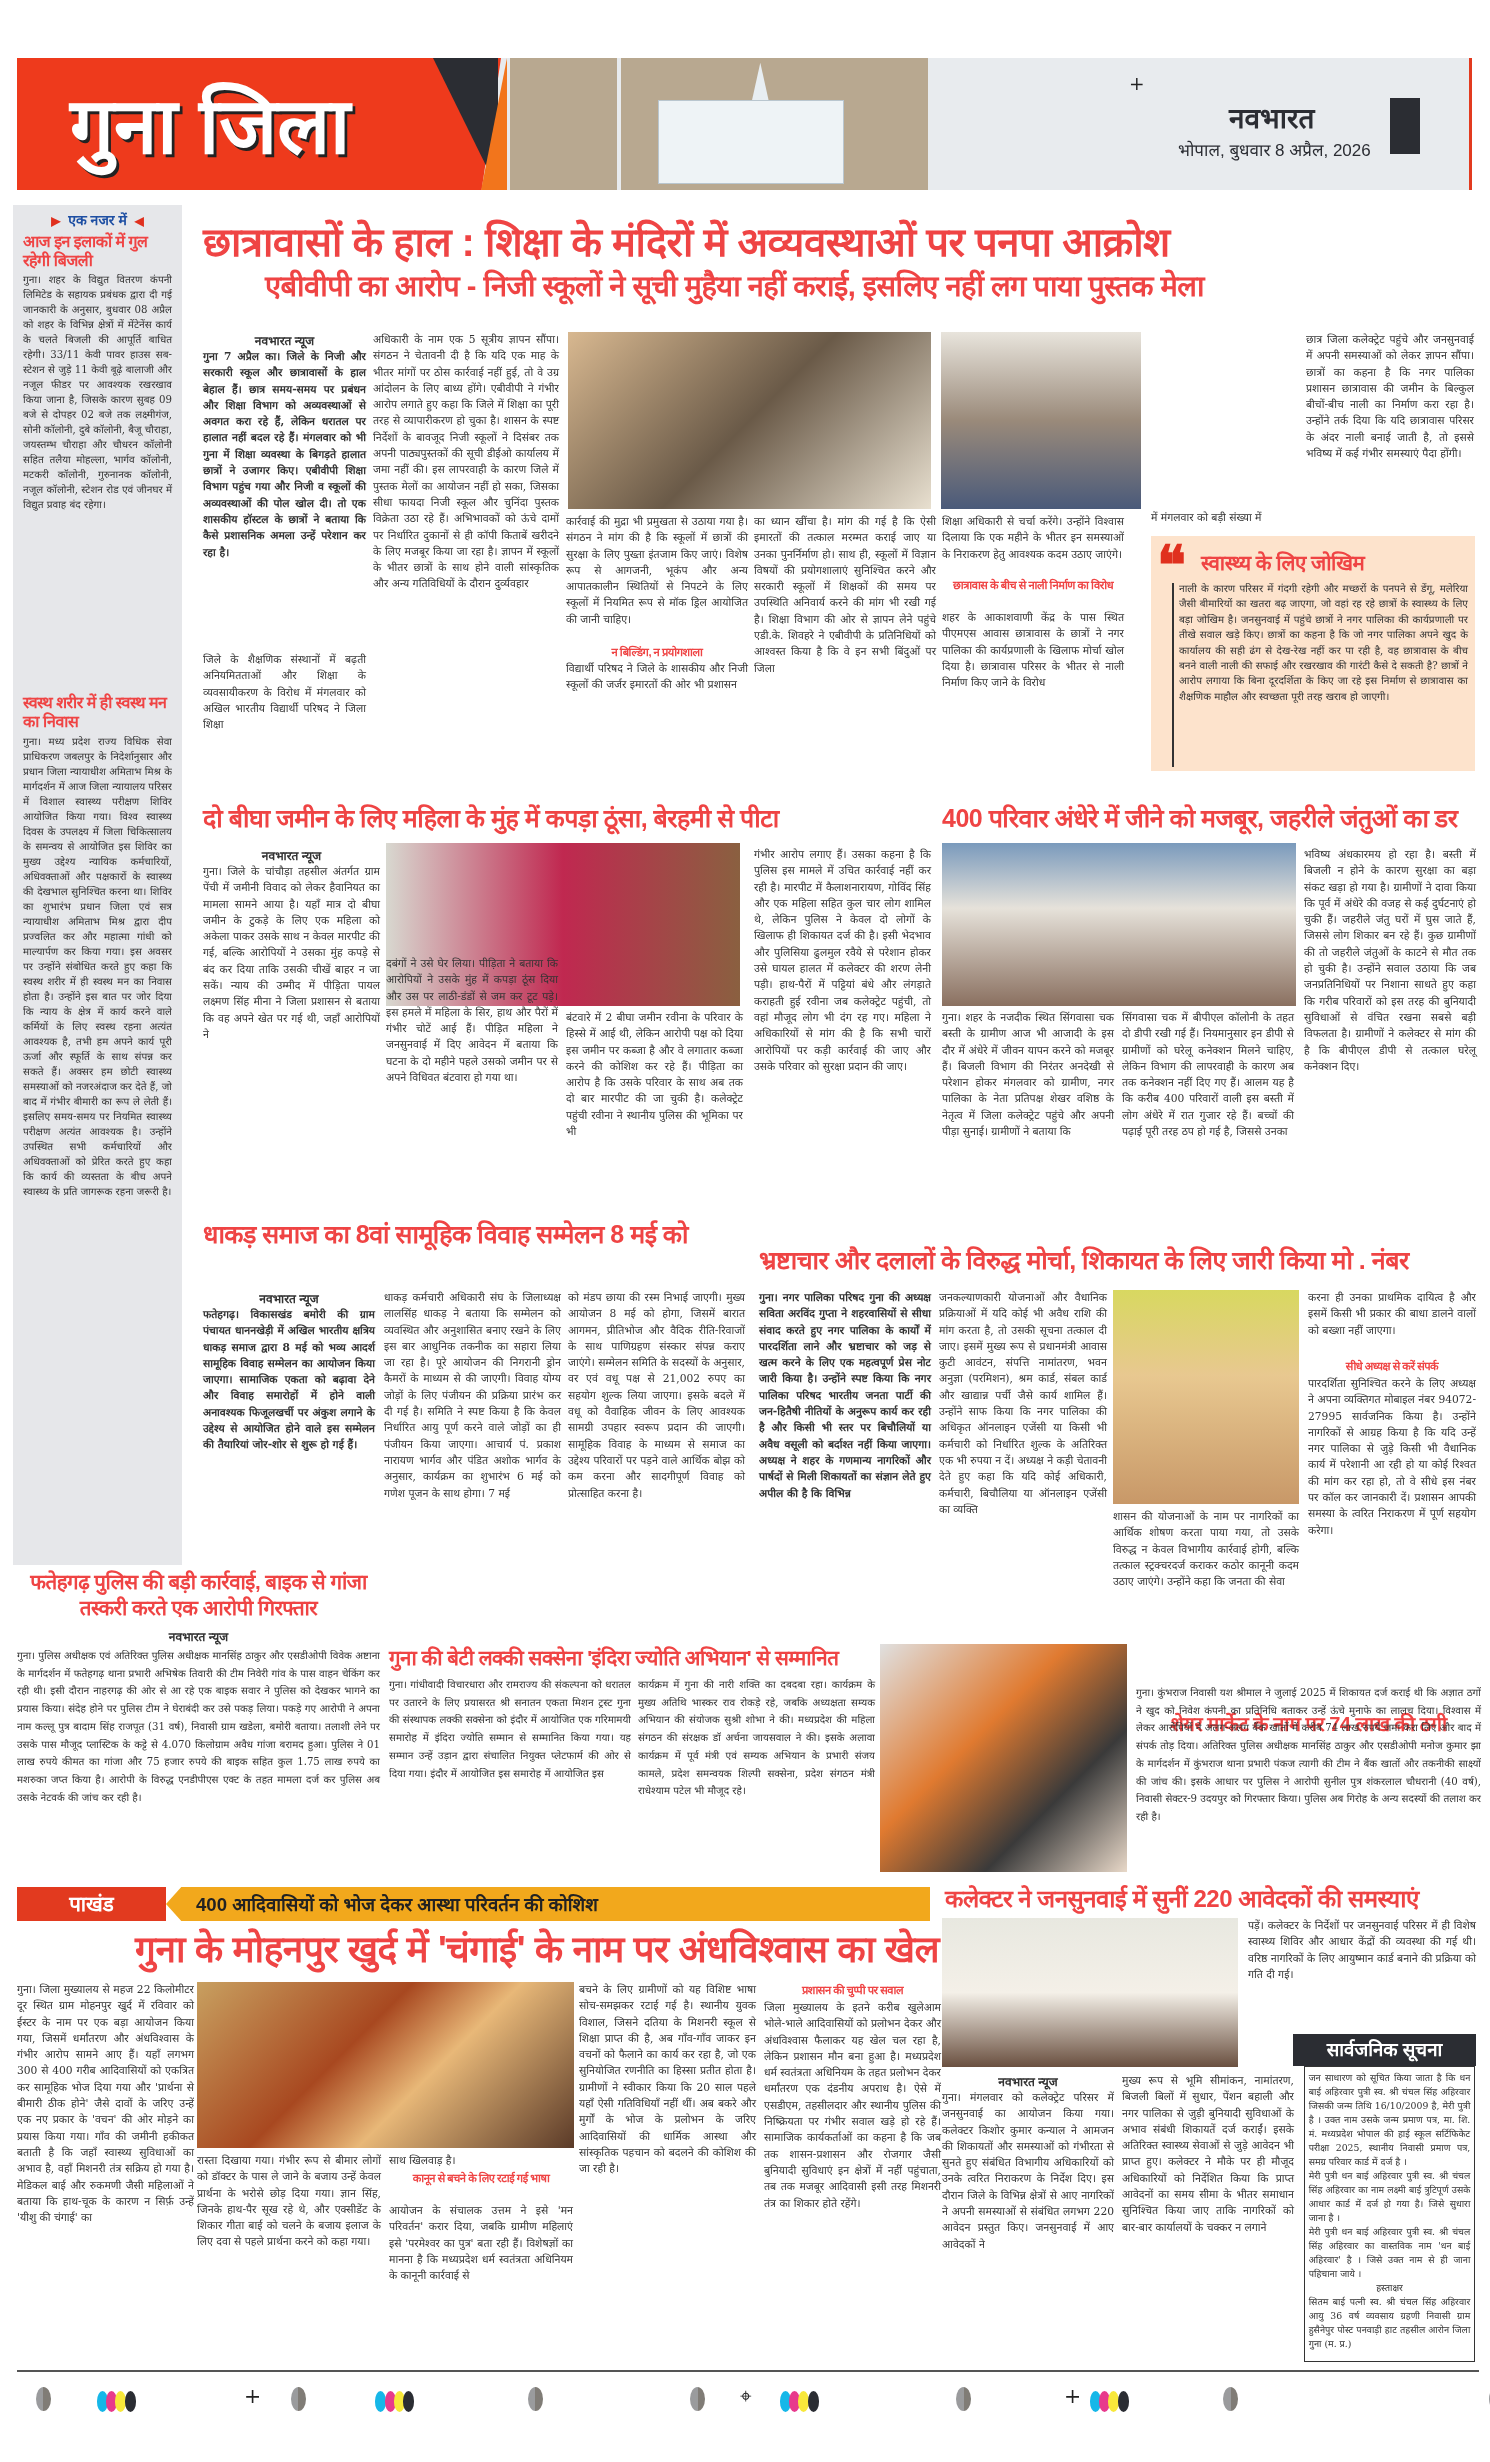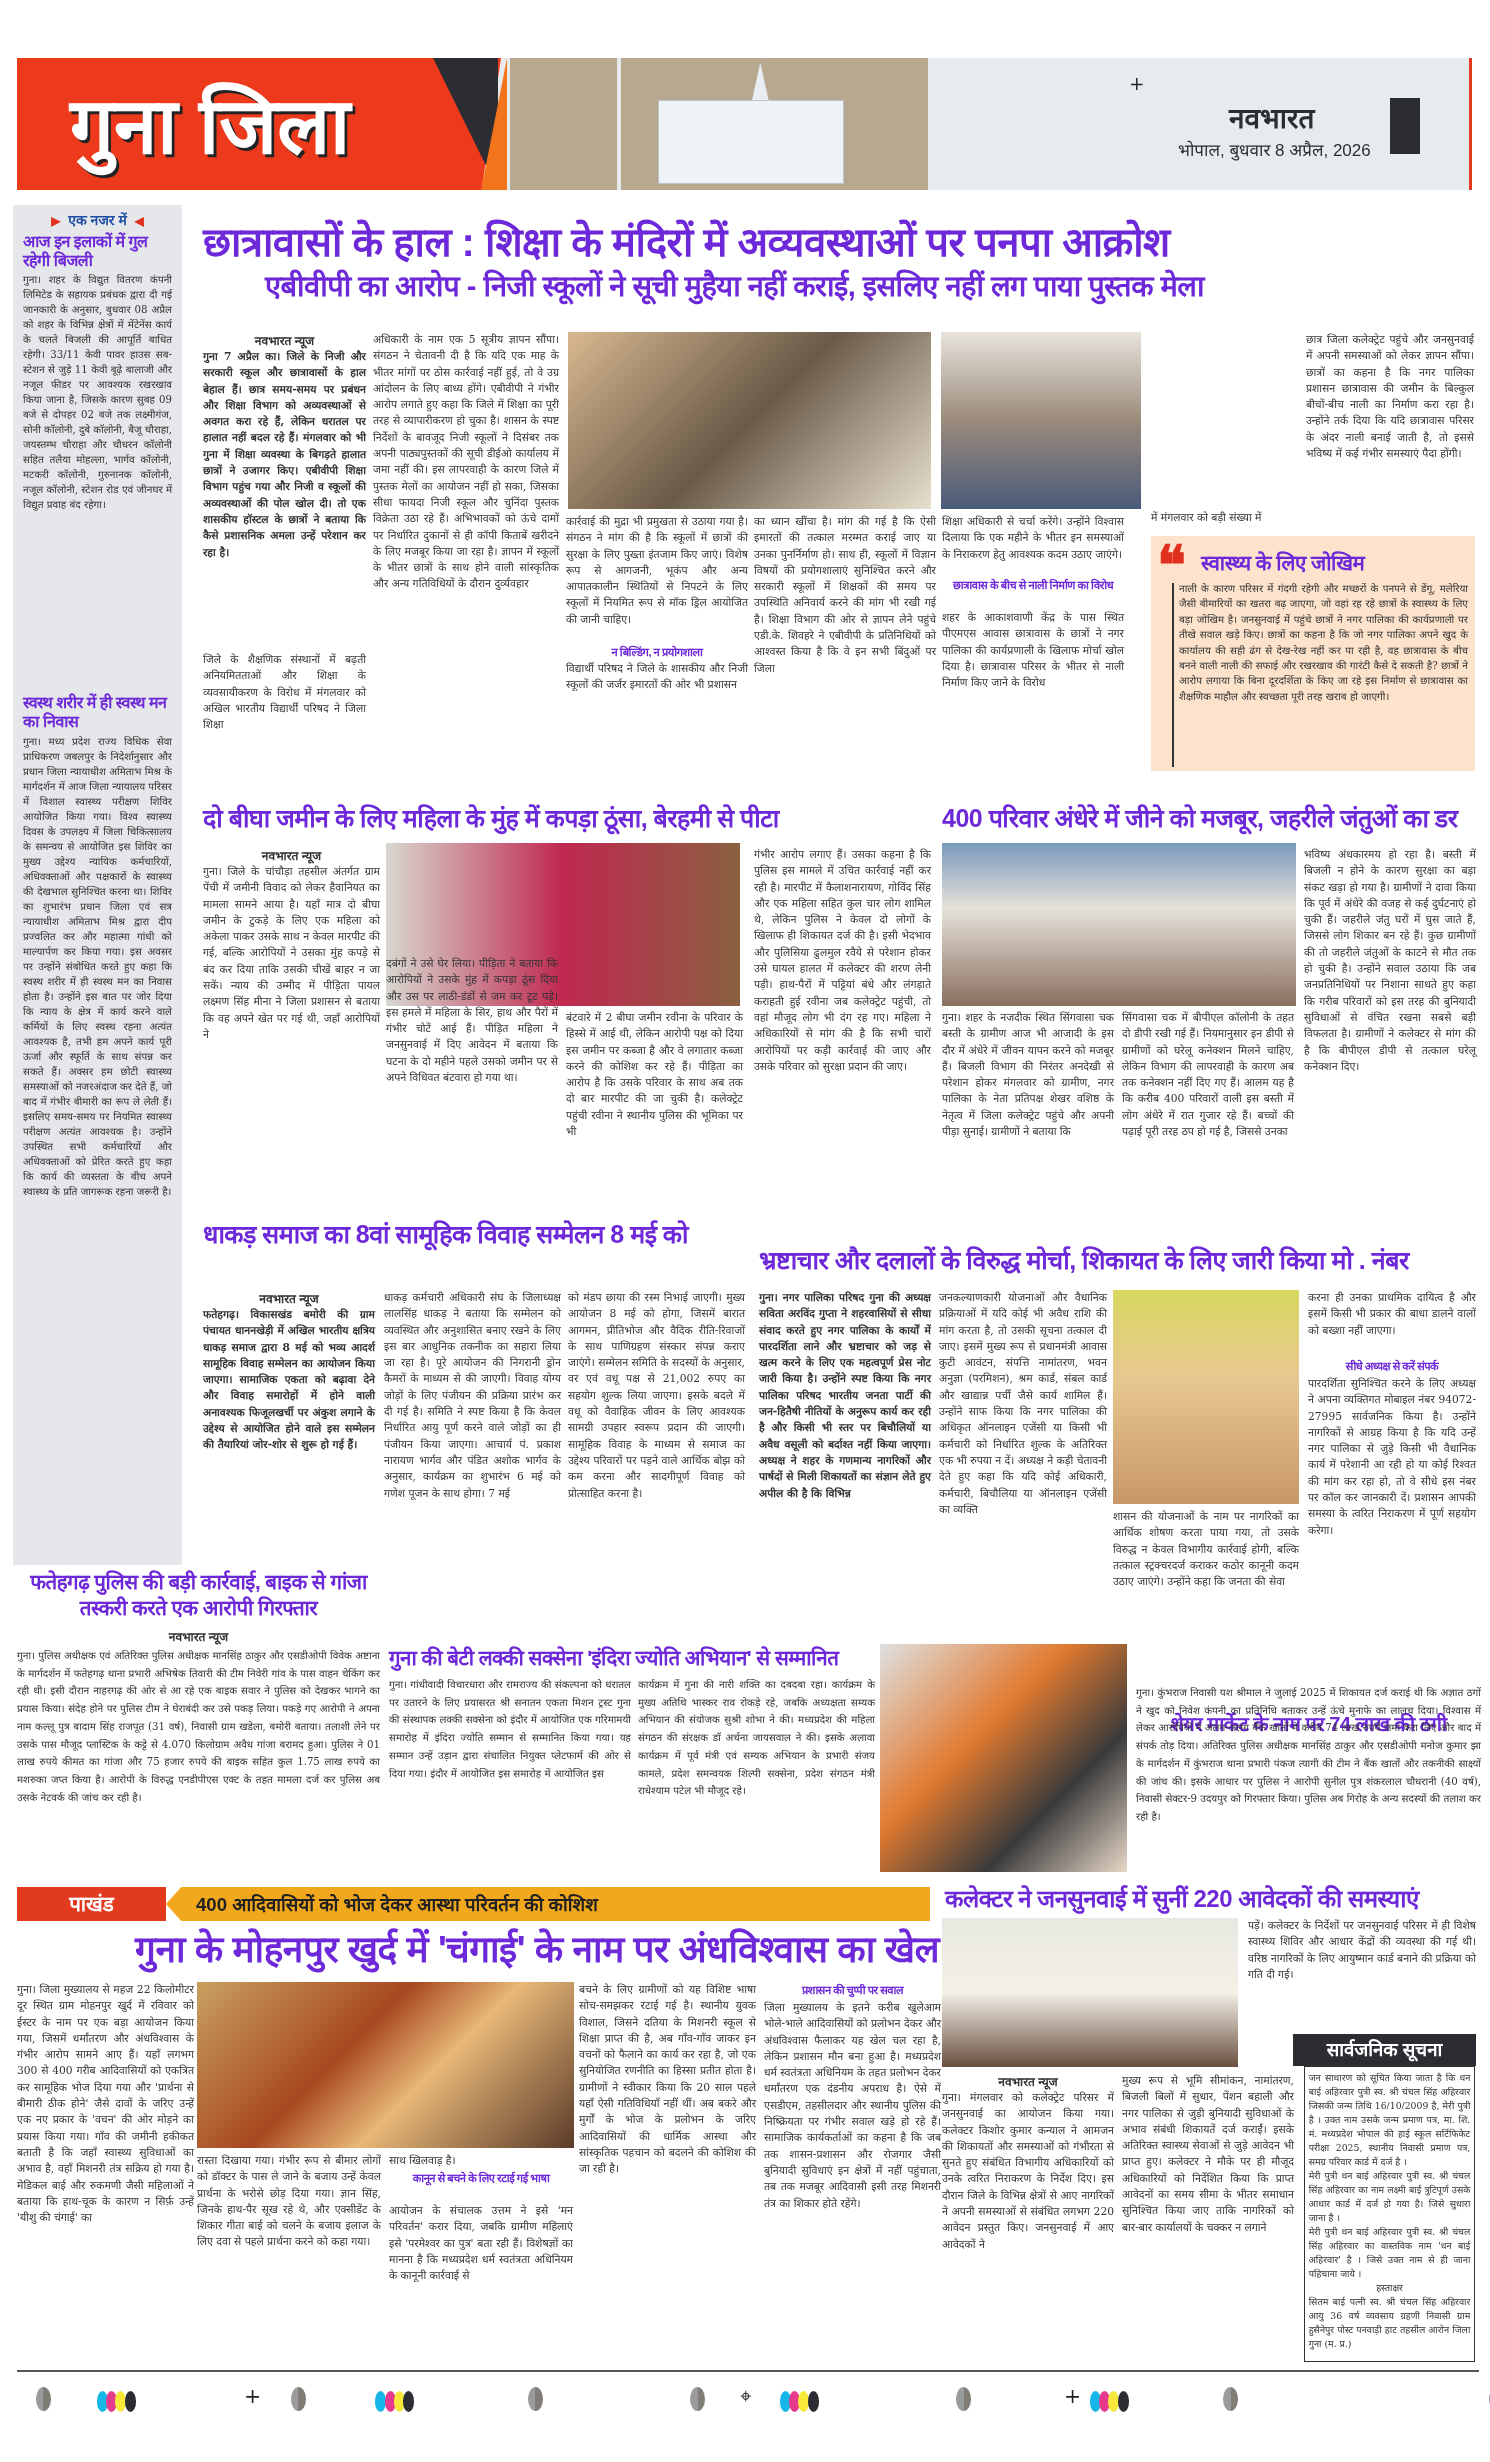--- a/index.html
+++ b/index.html
@@ -14,21 +14,21 @@
 .photo2{left:621px;top:58px;width:307px;height:132px;background:linear-gradient(180deg,#8ec9ec 0%,#d8ecf5 40%,#e7e7e7 60%,#c8c8c8 100%)}
 .photo2 .bld{position:absolute;left:37px;top:42px;width:186px;height:84px;background:#eef3f6;border:1.9px solid #b9c6cf}
 .photo2 .spire{position:absolute;left:130px;top:4.7px;width:18.6px;height:42px;background:#e8eef2;clip-path:polygon(50% 0,100% 100%,0 100%)}
 .brand{left:1229px;top:98px;font-family:"Liberation Sans",sans-serif;font-weight:bold;font-size:28px;color:#2b2d33}
 .dateline{left:1178px;top:138px;font-family:"Liberation Sans",sans-serif;font-size:17px;color:#2b2d33}
 .brandsq{left:1390px;top:98px;width:30px;height:56px;background:#2b2d33}
 .regmark{left:1129px;top:75px;width:15px;height:20.5px;font-size:18.6px;line-height:18.6px;color:#222}
 .side{left:13px;top:205px;width:169px;height:1360px;background:#e6e7ea}
 .sidetag{left:23px;top:210px;width:149px;text-align:center;font-family:"Liberation Sans",sans-serif;font-weight:bold;font-size:14px;color:#1e4fa3}
 .sidetag .tri{color:#e0301e;font-size:12px}
-.hb{font-family:"Liberation Sans",sans-serif;font-weight:bold;color:#6d28d9;letter-spacing:-0.5px}
+.hb{font-family:"Liberation Sans",sans-serif;font-weight:bold;color:#ef4444;letter-spacing:-0.5px}
 .txt{font-family:"DejaVu Serif",serif;font-size:10.7px;line-height:16.3px;text-align:justify;color:#333}
 .txt.b{font-weight:bold}
 .byline{font-family:"Liberation Sans",sans-serif;font-weight:bold;font-size:12px;text-align:center;color:#333}
 .img{background:#b8a890;overflow:hidden}
 .quotebox{left:1151px;top:536px;width:324px;height:235px;background:#fde3cc}
 .quotemark{left:1157px;top:542px;font-size:54px;line-height:47px;color:#e0301e;font-family:"DejaVu Serif",serif;font-weight:bold}
 .quoteline{left:1172px;top:583px;width:1.9px;height:184px;background:#333}
 .rule{height:1.9px;background:#555}
 .pakhand{left:17px;top:1887px;width:149px;height:34px;background:#e23a1f;color:#fff;font-family:"Liberation Sans",sans-serif;font-weight:bold;font-size:20.5px;text-align:center;line-height:34px}
 .pakbar{left:166px;top:1887px;width:764px;height:34px;background:#f2a81c;clip-path:polygon(2% 0,100% 0,100% 100%,2% 100%,0 50%)}

